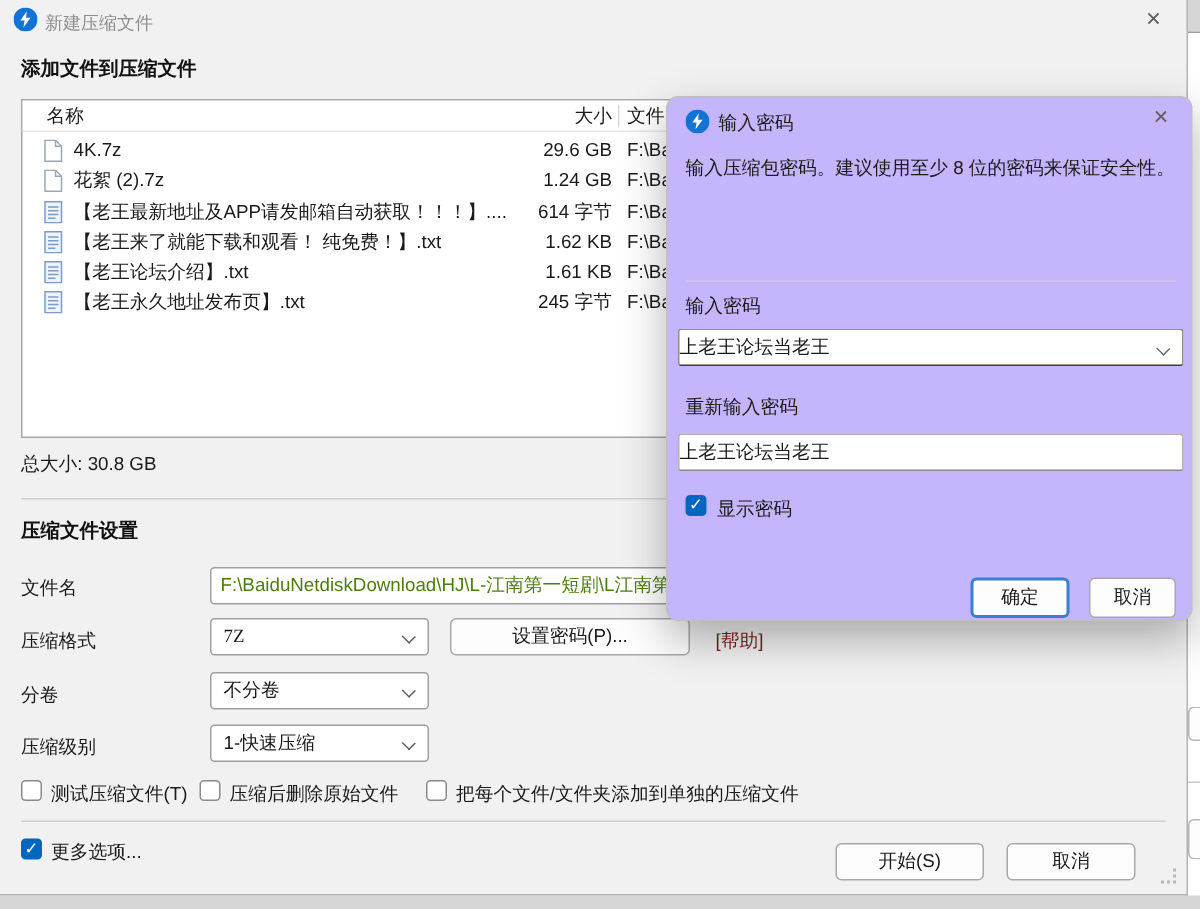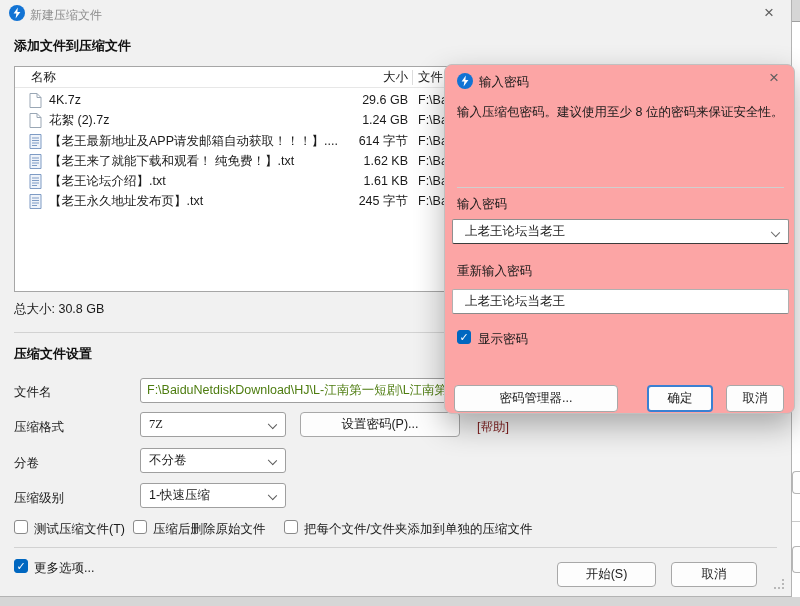--- a/index.html
+++ b/index.html
@@ -61,28 +61,28 @@
 
   
   .bg-sliver { left:792px; top:21px; width:8px; height:576px; background:#fff;
     border-top:1px solid #9f9f9f; }
   .bg-frag { position:absolute; left:0; width:8px; background:#fdfdfd;
     border:1px solid #b5b5b5; border-right:none; border-radius:4px 0 0 4px; }
   .bg-line { position:absolute; left:0; width:8px; height:1px; background:#c9c9c9; }
 
   
   .dialog { position:absolute; left:444px; top:64px; width:351px; height:350px;
-    background:#fca5a5; border:1px solid #c0c0c0; border-radius:8px;
+    background:#c4b5fd; border:1px solid #c0c0c0; border-radius:8px;
     box-shadow:0 12px 30px rgba(0,0,0,.30); }
   .dlg-close { right:6px; }
   .dlg-desc { left:12px; top:38px; width:332px; line-height:1.55; color:#1a1a1a; }
   .dlg-divider { left:12px; top:122px; width:327px; height:1px; background:#cfcfcf; }
   .dlg-field { position:absolute; left:7px; width:337px; height:25px; background:#fff;
     border:1px solid #b0b0b0; border-bottom:1px solid #555; border-radius:2px;
-    line-height:23px; padding:0 12px; font-size:12.5px; font-family:inherit; color:#1a1a1a; }
+    line-height:23px; padding:0 0; font-size:12.5px; font-family:inherit; color:#1a1a1a; }
   .combo { border:1px solid #8f8f8f; border-bottom:1.6px solid #3c3c3c; cursor:pointer; }
 
   .logo-icon { width:16px; height:16px; display:block; }
 </style>
 </head>
 <body>
 
 <div class="main-window">
 
   <span class="abs" style="left:9px;top:5px;">
@@ -244,16 +244,15 @@
     <span>上老王论坛当老王</span>
     <span class="chev" style="top:9px;border-color:#6a6a6a;"></span>
   </div>
 
   <div class="abs" style="left:12px;top:198px;">重新输入密码</div>
   <input class="dlg-field" style="top: 224px; border-bottom-color: rgb(138, 138, 138);" readonly="" value="上老王论坛当老王">
 
   <div class="abs cb checked" style="left:12px;top:265px;"><span>✓</span></div>
   <div class="abs cb-label" style="left:33px;top:266px;">显示密码</div>
 
-  <div class="abs btn" style="left:9px;top:320px;width:164px;height:27px;">密码管理器...</div>
   <div class="abs btn" style="left:202px;top:320px;width:66px;height:27px;border:2px solid #3a80d2;">确定</div>
   <div class="abs btn" style="left:281px;top:320px;width:58px;height:27px;">取消</div>
 </div>
 
 </body></html>

